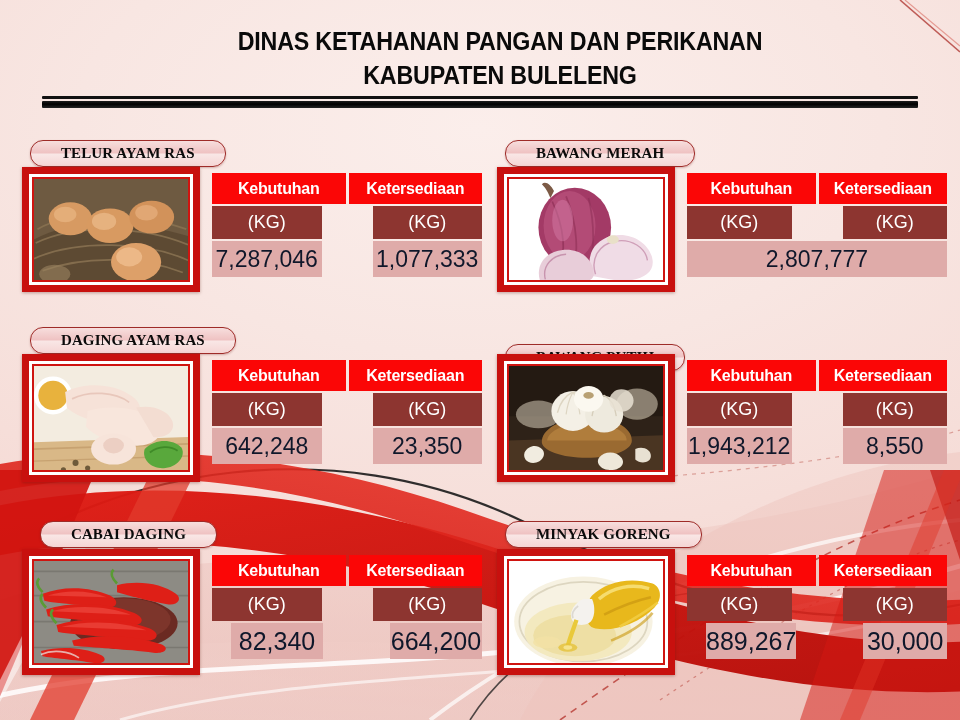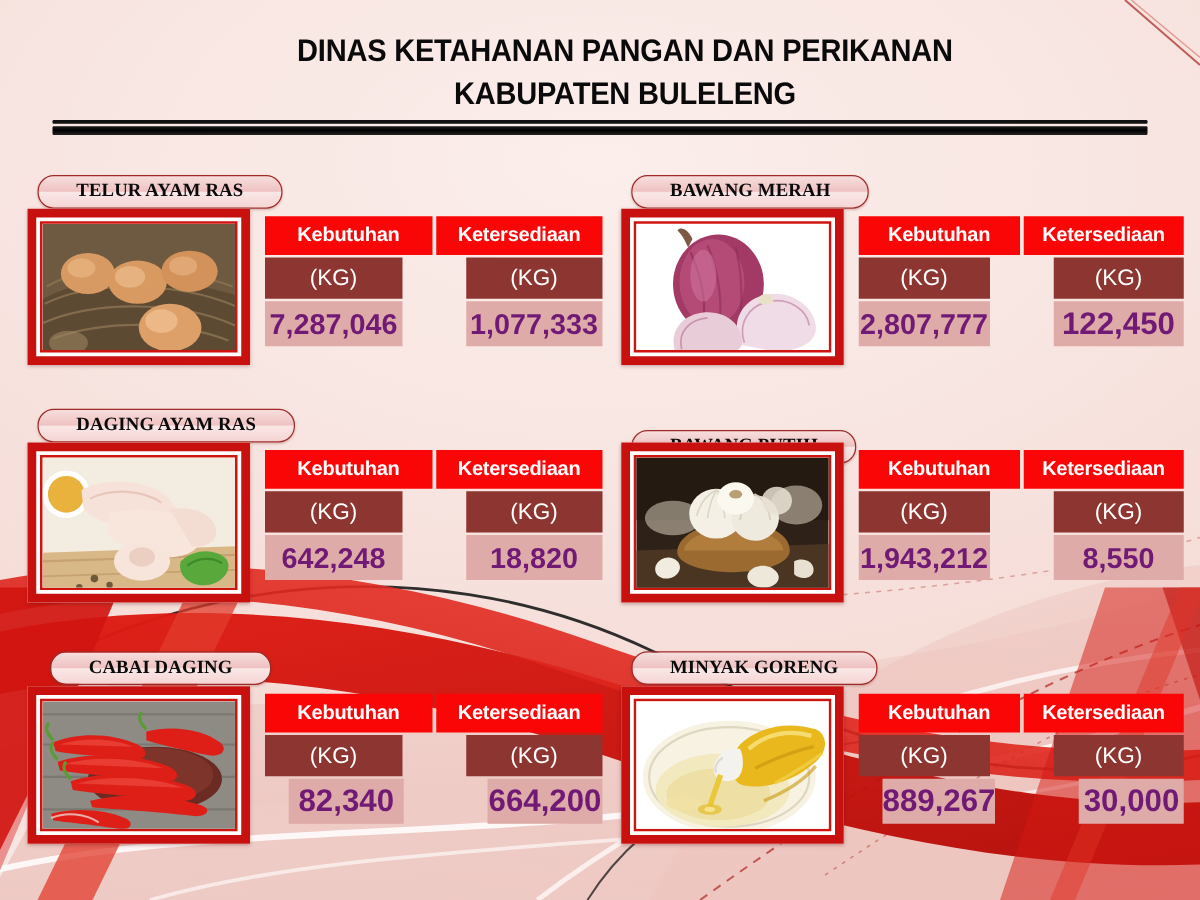--- a/index.html
+++ b/index.html
@@ -149,24 +149,24 @@
   }
   .unit-row .tcell {
     background: #8d3530;
     color: #ffffff;
     font-size: 18px;
     height: 33px;
     font-weight: normal;
   }
   .val-row .tcell {
     background: #dfaba9;
-    color: #701a75;
+    color: #0f172a;
     font-size: 21px;
     height: 36px;
-    font-weight: bold;
+    font-weight: normal;
   }
   
   .val-lg .tcell { font-size: 23px; }
   .val-xl .tcell { font-size: 25px; margin-left: 19px; }
 </style>
 </head>
 <body>
 
 <div id="slide">
 
@@ -301,21 +301,20 @@
       <div class="trow head-row">
         <div class="tcell">Kebutuhan</div>
         <div class="tcell">Ketersediaan</div>
       </div>
       <div class="trow unit-row">
         <div class="tcell">(KG)</div>
         <div class="tcell">(KG)</div>
       </div>
       <div class="trow val-row val-lg">
         <div class="tcell">2,807,777</div>
-        <div class="tcell" style="font-size:25px;">122,450</div>
       </div>
     </div>
   </div>
 
   <div class="card" style="left:22px; top:327px; width:460px; height:160px;">
     <div class="badge" style="left:8px; top:0;">DAGING AYAM RAS</div>
 
     <div class="photo-frame" style="left:0; top:27px; width:178px; height:128px;">
       <div class="photo-inner">
         <svg class="photo-art" viewBox="0 0 178 128" preserveAspectRatio="none">
@@ -344,21 +343,21 @@
       <div class="trow head-row">
         <div class="tcell">Kebutuhan</div>
         <div class="tcell">Ketersediaan</div>
       </div>
       <div class="trow unit-row">
         <div class="tcell">(KG)</div>
         <div class="tcell">(KG)</div>
       </div>
       <div class="trow val-row val-lg">
         <div class="tcell">642,248</div>
-        <div class="tcell">18,820</div>
+        <div class="tcell">23,350</div>
       </div>
     </div>
   </div>
 
   <div class="card" style="left:497px; top:327px; width:450px; height:160px;">
     <div class="badge" style="left:8px; top:17px;">BAWANG PUTIH</div>
 
     <div class="photo-frame" style="left:0; top:27px; width:178px; height:128px;">
       <div class="photo-inner">
         <svg class="photo-art" viewBox="0 0 178 128" preserveAspectRatio="none">

